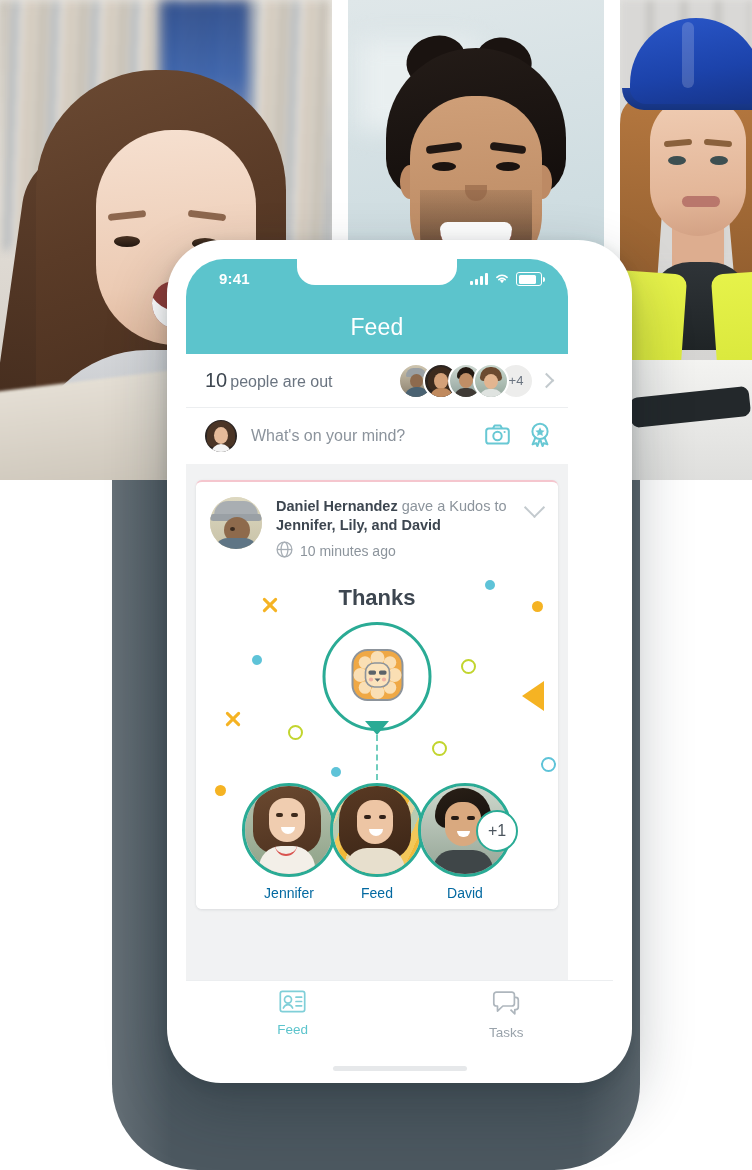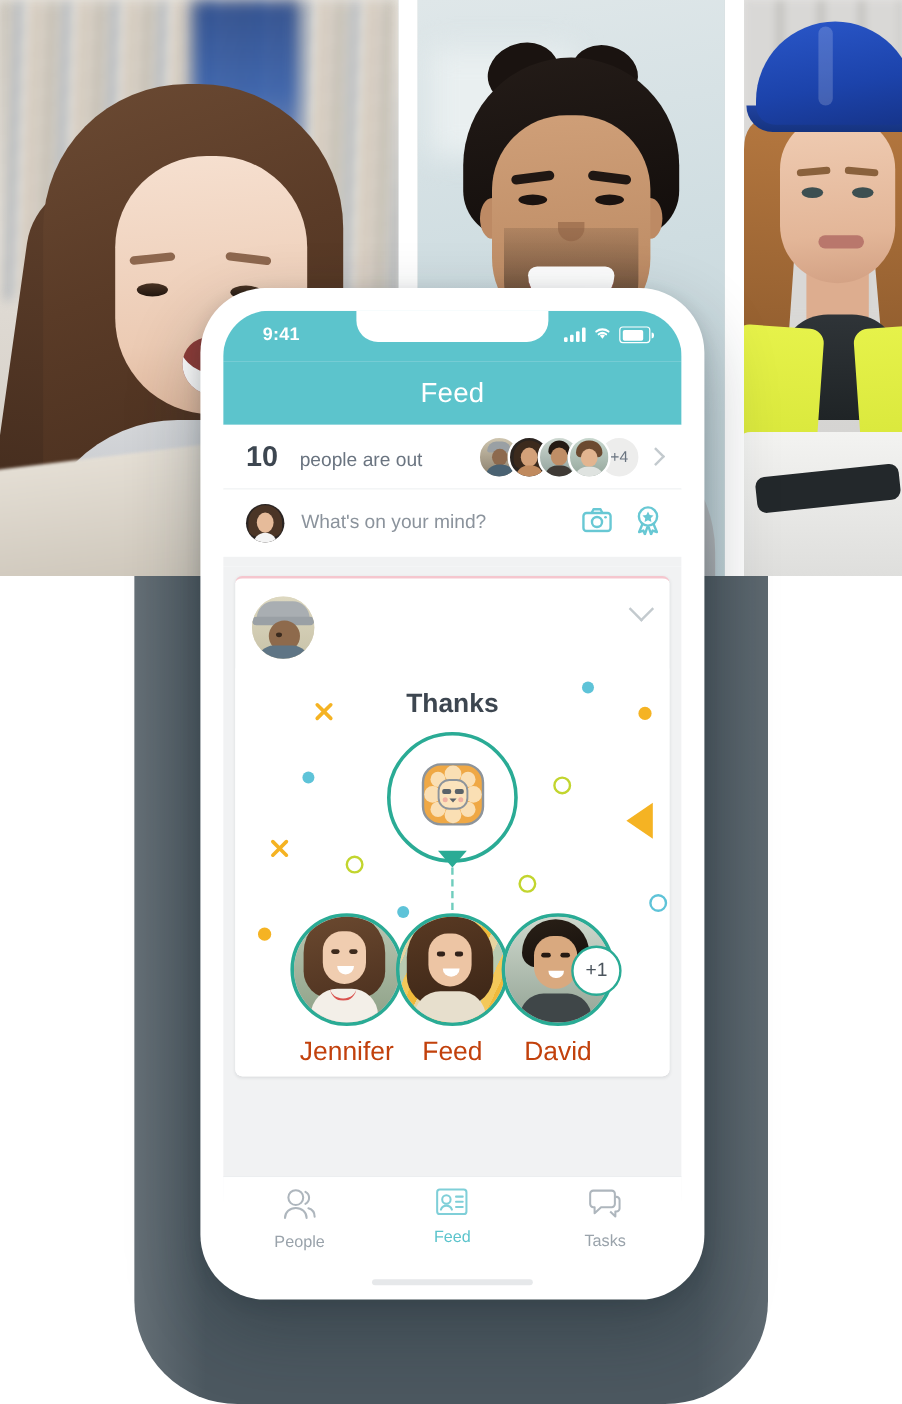--- a/index.html
+++ b/index.html
@@ -111,21 +111,21 @@
   .slate-shade{position:absolute;left:112px;top:480px;width:60px;height:690px;
       background:linear-gradient(90deg,rgba(255,255,255,.14),rgba(255,255,255,0));
       border-radius:0 0 0 86px;}
   .slate-shade-r{position:absolute;left:580px;top:480px;width:60px;height:690px;
       background:linear-gradient(270deg,rgba(255,255,255,.10),rgba(255,255,255,0));
       border-radius:0 0 86px 0;}
 
   
   .phone{position:absolute;left:167px;top:240px;width:420px;height:843px;
       background:#ffffff;border-radius:54px;
-      box-shadow:0 26px 60px rgba(20,32,40,.30), 0 4px 14px rgba(20,32,40,.14);}
+      box-shadow:0 26px 60px rgba(20,32,40,.30), 0 4px 14px rgba(20,32,40,.14);padding-left:45px;}
   .phone-screen{position:absolute;left:19px;top:19px;width:382px;height:775px;
       background:#ffffff;border-radius:38px;overflow:hidden;}
 
   
   .statusbar{position:relative;height:42px;background:#5cc4cc;color:#fff;}
   .sb-time{position:absolute;left:33px;top:11px;font-size:15px;font-weight:600;letter-spacing:.2px;}
   .notch{position:absolute;left:50%;transform:translateX(-50%);top:0;width:160px;height:26px;
       background:#fff;border-radius:0 0 18px 18px;}
   .sb-right{position:absolute;right:26px;top:11px;display:flex;align-items:center;gap:6px;}
   .sig{display:flex;align-items:flex-end;gap:2px;height:12px;}
@@ -137,21 +137,21 @@
   .batt i{position:absolute;left:1.5px;top:1.5px;bottom:1.5px;width:17px;background:#fff;border-radius:1.5px;}
 
   
   .navbar{height:53px;background:#5cc4cc;display:flex;align-items:center;justify-content:center;}
   .navbar .title{color:#fff;font-size:23px;font-weight:400;letter-spacing:.2px;}
 
   
   .outrow{height:53px;display:flex;align-items:center;padding:0 16px 0 19px;background:#fff;
       border-bottom:1px solid #eceef0;}
   .outtext{font-size:16px;color:#6a7480;}
-  .outtext b{font-size:24px;font-weight:700;color:#3d4650;margin-right:18px;}
+  .outtext b{font-size:20px;font-weight:400;color:#3d4650;margin-right:3px;}
   .outstack{margin-left:auto;display:flex;align-items:center;}
   .oav{width:32px;height:32px;border-radius:50%;border:2px solid #fff;margin-left:-11px;overflow:hidden;position:relative;background:#cbd2d6;}
   .oav:first-child{margin-left:0;}
   .omore{width:32px;height:32px;border-radius:50%;border:2px solid #fff;margin-left:-11px;background:#ededec;
       display:flex;align-items:center;justify-content:center;font-size:13px;color:#6a7480;}
   .ochev{margin-left:7px;width:9px;height:9px;border-top:2px solid #c3cace;border-right:2px solid #c3cace;transform:rotate(45deg);}
 
   
   .composer{height:56px;display:flex;align-items:center;padding:0 16px 0 19px;background:#fff;
       border-bottom:8px solid #f1f2f3;}
@@ -194,21 +194,21 @@
   .conf.x::before{transform:translate(-50%,-50%) rotate(45deg);}
   .conf.x::after{transform:translate(-50%,-50%) rotate(-45deg);}
   .conf.tri{width:0;height:0;border-top:15px solid transparent;border-bottom:15px solid transparent;
       border-right:22px solid #f5b323;}
 
   
   .recips{position:absolute;left:0;right:0;bottom:8px;display:flex;justify-content:center;align-items:flex-start;}
   .recip{width:94px;text-align:center;position:relative;}
   .recip .rav{width:88px;height:88px;border-radius:50%;border:3.5px solid #2aab95;overflow:hidden;
       position:relative;margin:0 auto;background:#cfd6d8;}
-  .recip .rname{margin-top:8px;font-size:22px;color:#c2410c;}
+  .recip .rname{margin-top:8px;font-size:14px;color:#0369a1;}
   .plus1{position:absolute;right:-6px;top:27px;width:38px;height:38px;border-radius:50%;
       border:2px solid #2aab95;background:#fff;display:flex;align-items:center;justify-content:center;
       font-size:16px;color:#4b545d;}
 
   
   .tabbar{position:absolute;left:19px;right:19px;bottom:19px;height:74px;background:#fff;
       border-top:1px solid #eceef0;display:flex;align-items:flex-start;padding-top:9px;
       border-radius:0 0 38px 38px;}
   .tab{flex:1;display:flex;flex-direction:column;align-items:center;gap:5px;}
   .tablabel{font-size:13.5px;color:#9aa3ab;}
@@ -378,20 +378,31 @@
         <div class="posthead">
           <div class="pav">
             <div style="position:absolute;inset:0;background:linear-gradient(180deg,#ddd8c0,#c8c2a8);"></div>
             <div style="position:absolute;left:4px;top:4px;width:44px;height:17px;border-radius:20px 20px 4px 4px;background:#a9aeb2;"></div>
             <div style="position:absolute;left:0px;top:17px;width:52px;height:7px;border-radius:4px;background:#9aa0a5;"></div>
             <div style="position:absolute;left:14px;top:20px;width:26px;height:26px;border-radius:50%;background:#8e6a4c;"></div>
             <div style="position:absolute;left:20px;top:30px;width:5px;height:4px;border-radius:50%;background:#3a2a1e;"></div>
             <div style="position:absolute;left:4px;top:41px;width:44px;height:14px;border-radius:16px 16px 0 0;background:#5f7585;"></div>
           </div>
           <div class="pmeta">
+            <div class="pline"><b>Daniel Hernandez</b><span> gave a Kudos to </span><b>Jennifer, Lily, and David</b></div>
+            <div class="ptime">
+              <span>
+                <svg width="17" height="17" viewBox="0 0 17 17">
+                    <circle cx="8.5" cy="8.5" r="7.4" stroke="#a7aeb5" stroke-width="1.3" fill="none"></circle>
+                    <ellipse cx="8.5" cy="8.5" rx="3.4" ry="7.4" stroke="#a7aeb5" stroke-width="1.3" fill="none"></ellipse>
+                    <line x1="1.1" y1="8.5" x2="15.9" y2="8.5" stroke="#a7aeb5" stroke-width="1.3"></line>
+                  </svg>
+              </span>
+              <span>10 minutes ago</span>
+            </div>
           </div>
           <span class="pchev"></span>
         </div>
 
 
         <div class="kcanvas">
           <div class="kthanks">Thanks</div>
 
           <div class="conf x" style="left:64px;top:26px;width:19px;height:19px;"></div>
           <div class="conf x" style="left:27px;top:140px;width:19px;height:19px;"></div>
@@ -474,31 +485,20 @@
             </div>
           </div>
         </div>
 
       </div>
     </div>
 
   </div>
 
   <div class="tabbar">
-    <div class="tab">
-      <span>
-        <svg width="29" height="27" viewBox="0 0 29 27">
-            <circle cx="11.5" cy="8" r="6.2" stroke="#aeb6bd" stroke-width="1.7" fill="none"></circle>
-            <path d="M2.5 25c0-5 4-8.4 9-8.4s9 3.4 9 8.4" stroke="#aeb6bd" stroke-width="1.7" fill="none" stroke-linecap="round"></path>
-            <path d="M19.5 3.2a5.6 5.6 0 0 1 0 10" stroke="#aeb6bd" stroke-width="1.7" fill="none" stroke-linecap="round"></path>
-            <path d="M22 16.9c3.2.9 5.2 3.6 5.2 7.1" stroke="#aeb6bd" stroke-width="1.7" fill="none" stroke-linecap="round"></path>
-          </svg>
-      </span>
-      <span class="tablabel">People</span>
-    </div>
     <div class="tab active">
       <span>
         <svg width="27" height="23" viewBox="0 0 27 23">
             <rect x="1.3" y="1.3" width="24.4" height="20.4" rx="2.2" stroke="#7fcfd8" stroke-width="1.7" fill="none"></rect>
             <circle cx="9" cy="9.6" r="3.5" stroke="#7fcfd8" stroke-width="1.7" fill="none"></circle>
             <path d="M4.4 18c.9-2.2 2.6-3.3 4.6-3.3S12.7 15.8 13.6 18" stroke="#7fcfd8" stroke-width="1.7" fill="none" stroke-linecap="round"></path>
             <line x1="17" y1="7.2" x2="22.6" y2="7.2" stroke="#7fcfd8" stroke-width="1.7" stroke-linecap="round"></line>
             <line x1="17" y1="11.5" x2="22.6" y2="11.5" stroke="#7fcfd8" stroke-width="1.7" stroke-linecap="round"></line>
             <line x1="17" y1="15.8" x2="22.6" y2="15.8" stroke="#7fcfd8" stroke-width="1.7" stroke-linecap="round"></line>
           </svg>

